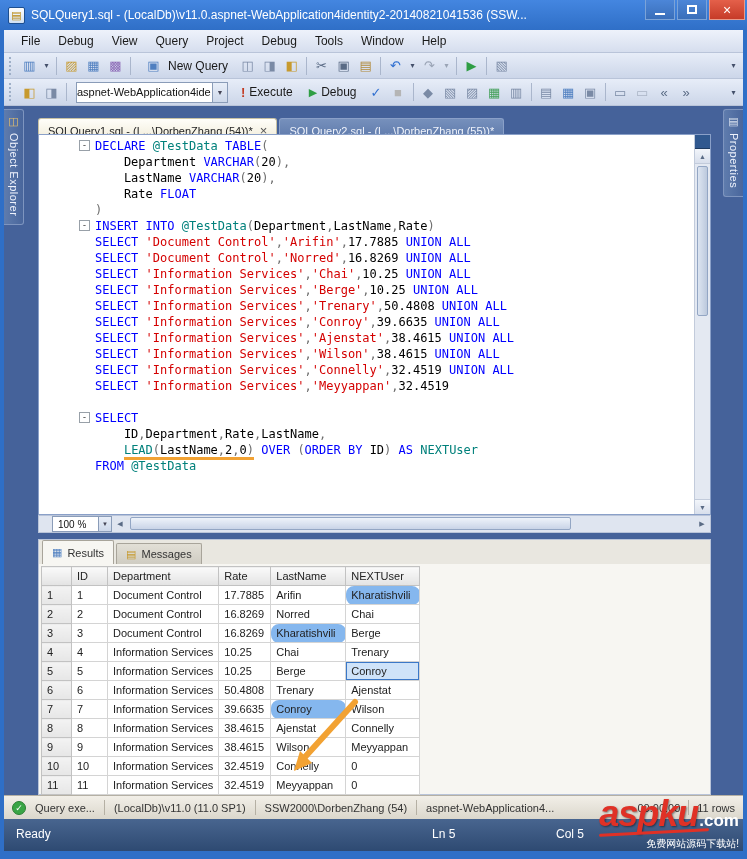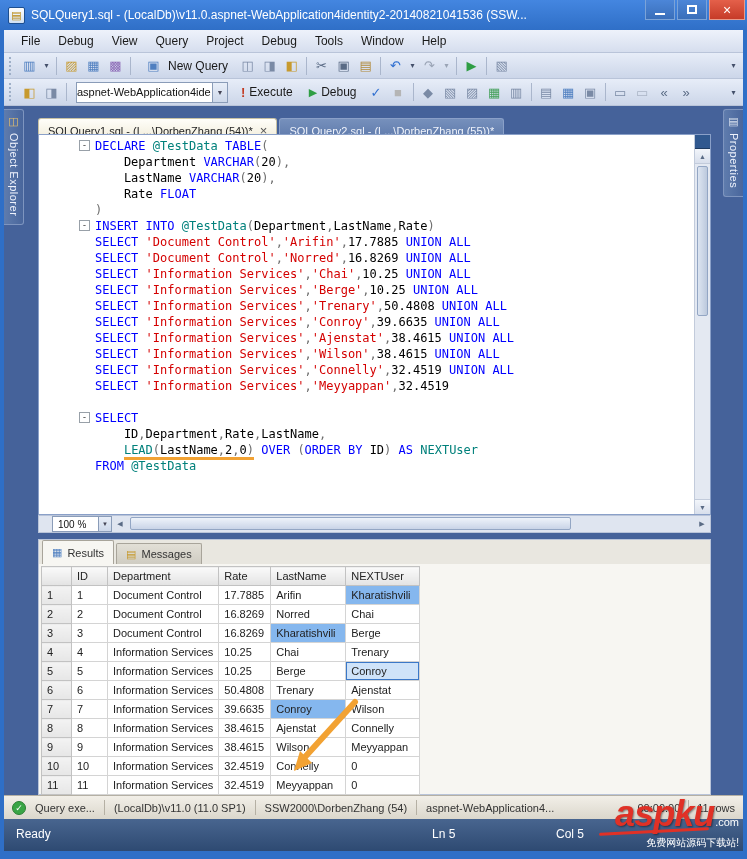--- a/index.html
+++ b/index.html
@@ -102,21 +102,21 @@
     border:1px solid #a8a49a; border-bottom:none; border-radius:2px 2px 0 0;
     background:linear-gradient(#e2dfd6,#cfccc2); color:#333; white-space:nowrap; }
   .res-tab.active { background:#f7f6f2; height:24px; }
   .res-icon { font-size:11px; }
   .res-body { position:absolute; top:24px; left:0; right:0; bottom:0; background:#f7f6f2; }
   table.grid { border-collapse:collapse; margin:2px 0 0 2px; font-size:11px; background:#fff; table-layout:fixed; }
   .grid th, .grid td { border:1px solid #d4d4d4; padding:2px 5px; height:19px; font-weight:normal;
     text-align:left; white-space:nowrap; overflow:hidden; color:#222; }
   .grid thead th { background:linear-gradient(#fafafa,#e3e3e3); border-color:#c2c2c2; }
   .grid td.rowhdr { background:linear-gradient(#f3f3f3,#e6e6e6); border-color:#c2c2c2; }
-  .hl-blue { background:#85b7ee; }
+  .hl-blue { background:#85b7ee;border-radius:8px; }
   .hl-sel { background:#cfe3f9; box-shadow:inset 0 0 0 1px #3b78c8; }
   .arrow-svg { position:absolute; left:0; top:0; pointer-events:none; }
 
   
   .statusbar { position:absolute; left:4px; right:4px; top:795px; height:24px;
     background:linear-gradient(#f2efe8,#dbd7cc); border-top:1px solid #b5b0a4;
     display:flex; align-items:center; font-size:11px; color:#333; padding:0 8px; gap:9px; }
   .sb-sep { width:1px; height:15px; background:#b5b0a4; }
   .sb-check { width:14px; height:14px; min-width:14px; border-radius:50%; background:#3aa546; color:#fff;
     font-size:9px; display:flex; align-items:center; justify-content:center; border:1px solid #2c7f35; }
@@ -124,21 +124,21 @@
   .bottombar { position:absolute; left:4px; right:4px; top:819px; height:32px;
     background:linear-gradient(#48658f,#2e4a72); color:#fff; font-size:12px; }
   .bb-ready { position:absolute; left:12px; top:8px; }
   .bb-ln { position:absolute; left:428px; top:8px; }
   .bb-col { position:absolute; left:552px; top:8px; }
 
   .watermark { position:absolute; right:8px; top:798px; width:190px; z-index:6; text-align:right; }
   .wm-line1 { display:flex; align-items:baseline; justify-content:flex-end; gap:1px; }
   .wm-brand { font-size:36px; font-weight:bold; font-style:italic; color:#e03126; line-height:32px;
     text-shadow:1px 1px 2px rgba(0,0,0,.45); letter-spacing:-1px; }
-  .wm-tld { font-size:11px; font-weight:normal; color:#fff; }
+  .wm-tld { font-size:17px; font-weight:bold; color:#fff; }
   .wm-swoosh { height:3px; width:110px; background:#e03126; border-radius:3px; transform:rotate(-3deg);
     margin:0 30px 3px auto; }
   .wm-sub { font-size:10px; color:#fff; }
 </style>
 </head>
 <body>
 
 <div class="titlebar">
   <div class="app-icon">▤</div>
   <div class="title-text">SQLQuery1.sql - (LocalDb)\v11.0.aspnet-WebApplication4identity2-20140821041536 (SSW...</div>

